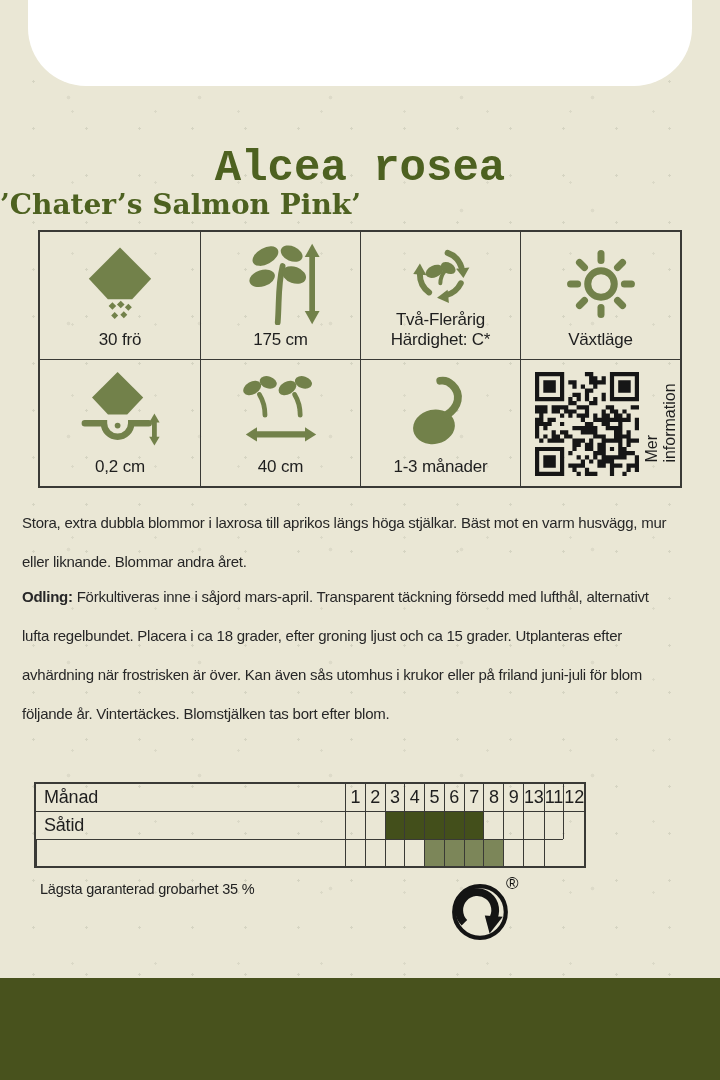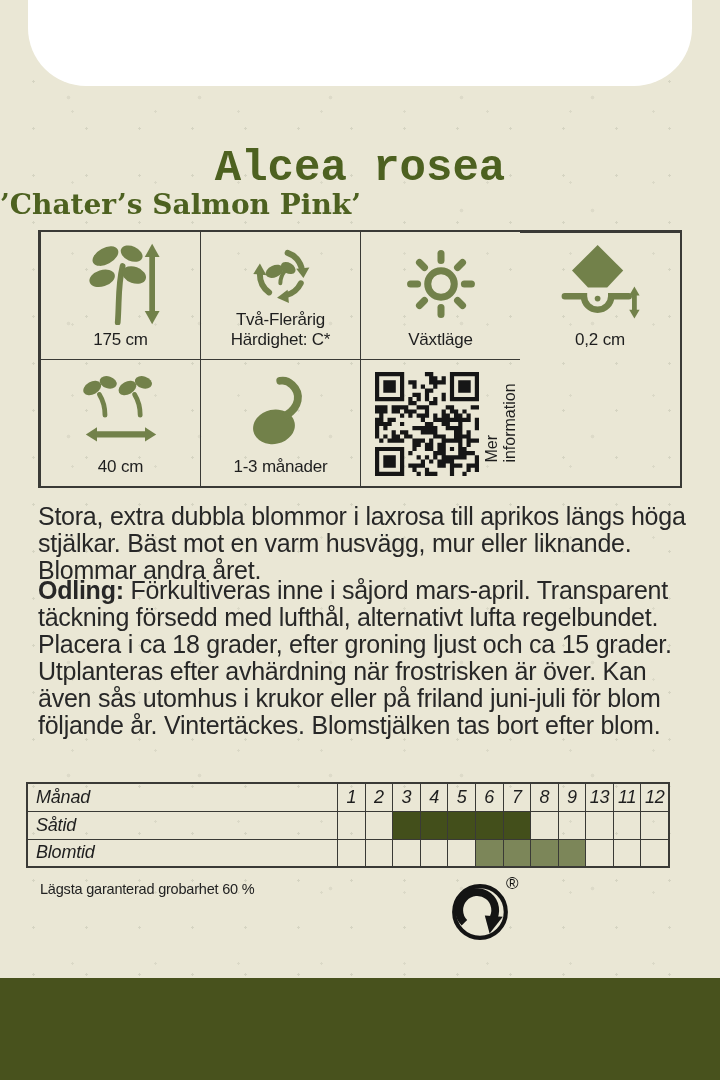--- a/index.html
+++ b/index.html
@@ -23,25 +23,25 @@
   .cell{display:flex;flex-direction:column;align-items:center;justify-content:flex-start;
     padding:6px 2px 9px 2px;box-sizing:border-box;position:relative;}
   .cell.bl{border-left:1.5px solid #3a3a36;}
   .cell.bt{border-top:1.5px solid #3a3a36;}
   .icon-wrap{flex:1;display:flex;align-items:center;justify-content:center;width:100%;}
   .cell-label{font-size:17px;line-height:20px;color:#1e1e1e;text-align:center;letter-spacing:-0.2px;}
   .qr-cell{justify-content:flex-start;padding:0;}
   .qr-box{position:absolute;left:14px;top:12px;}
   .qr-side-label{position:absolute;right:1px;top:50%;transform:translateY(-50%) rotate(180deg);
     writing-mode:vertical-rl;font-size:16px;color:#1e1e1e;letter-spacing:0px;}
-  .para{position:absolute;left:38px;width:650px;font-size:25px;line-height:27px;color:#272727;letter-spacing:-0.25px;}
+  .para{position:absolute;left:22px;width:650px;font-size:15px;line-height:39px;color:#272727;letter-spacing:-0.25px;}
   .bold{font-weight:bold;}
-  #calendar{position:absolute;left:26px;top:782px;width:644px;height:86px;
+  #calendar{position:absolute;left:34px;top:782px;width:552px;height:86px;
     display:grid;grid-template-columns:309px repeat(12,1fr);grid-template-rows:repeat(3,1fr);
-    border:2px solid #3a3a36;box-sizing:border-box;font-style:italic;}
+    border:2px solid #3a3a36;box-sizing:border-box;}
   .cal-cell{box-sizing:border-box;display:flex;align-items:center;justify-content:center;
     font-size:18px;color:#1e1e1e;letter-spacing:-0.2px;}
   .cal-cell.lbl{justify-content:flex-start;padding-left:8px;}
   .cal-cell.bl{border-left:1.5px solid #3a3a36;}
   .cal-cell.bt{border-top:1.5px solid #3a3a36;}
   .footnote{position:absolute;left:40px;top:880px;font-size:14.5px;line-height:19px;color:#222222;letter-spacing:-0.2px;}
   .greendot{position:absolute;left:450px;top:882px;}
   .registered{position:absolute;left:506px;top:874px;font-size:17px;color:#111111;}
   .bottom-bar{position:absolute;left:0;top:978px;width:720px;height:102px;background:#48521d;}
   svg .grn{fill:#72814a;}
@@ -52,20 +52,29 @@
 
 <div id="packet">
 
   <div class="cutout"></div>
 
   <div class="title">Alcea rosea</div>
   <div class="subtitle">’Chater’s Salmon Pink’</div>
 
   <div class="infogrid">
 
+    <div class="cell">
+      <div class="icon-wrap">
+        <svg width="76" height="76" viewBox="0 0 100 100">
+          <polygon class="grn" points="50,2 91,43 66,70 34,70 9,43"></polygon>
+          <path class="grn" d="M40 74 l5 5 -5 5 -5 -5 z M51 72 l5 5 -5 5 -5 -5 z M61 76 l4.6 4.6 -4.6 4.6 -4.6 -4.6 z M43 87 l4.6 4.6 -4.6 4.6 -4.6 -4.6 z M55 86 l4.6 4.6 -4.6 4.6 -4.6 -4.6 z"></path>
+        </svg>
+      </div>
+      <div class="cell-label">30 frö</div>
+    </div>
 
     <div class="cell bl">
       <div class="icon-wrap">
         <svg width="82" height="82" viewBox="0 0 100 100">
           <path class="grns" stroke-width="7" stroke-linecap="round" d="M46,97 C48,72 46,52 52,28"></path>
           <ellipse class="grn" cx="31" cy="16" rx="17" ry="10" transform="rotate(-28 31 16)"></ellipse>
           <ellipse class="grn" cx="63" cy="13" rx="14" ry="9" transform="rotate(24 63 13)"></ellipse>
           <ellipse class="grn" cx="27" cy="43" rx="16" ry="10" transform="rotate(-18 27 43)"></ellipse>
           <ellipse class="grn" cx="66" cy="39" rx="15" ry="10" transform="rotate(20 66 39)"></ellipse>
           <line class="grns" stroke-width="7" x1="88" y1="14" x2="88" y2="86"></line>
@@ -188,37 +197,36 @@
       <div class="cal-cell bl bt" style="background: rgb(67, 79, 27);"></div>
       <div class="cal-cell bl bt" style="background: rgb(67, 79, 27);"></div>
       <div class="cal-cell bl bt" style="background: rgb(67, 79, 27);"></div>
       <div class="cal-cell bl bt" style="background: rgb(67, 79, 27);"></div>
       <div class="cal-cell bl bt" style="background: rgb(67, 79, 27);"></div>
       <div class="cal-cell bl bt"></div>
       <div class="cal-cell bl bt"></div>
       <div class="cal-cell bl bt"></div>
       <div class="cal-cell bl bt"></div>
       <div class="cal-cell bl bt"></div>
-      <div class="cal-cell bt lbl">Blomtid</div>
       <div class="cal-cell bl bt"></div>
       <div class="cal-cell bl bt"></div>
       <div class="cal-cell bl bt"></div>
       <div class="cal-cell bl bt"></div>
       <div class="cal-cell bl bt"></div>
       <div class="cal-cell bl bt" style="background: rgb(124, 134, 89);"></div>
       <div class="cal-cell bl bt" style="background: rgb(124, 134, 89);"></div>
       <div class="cal-cell bl bt" style="background: rgb(124, 134, 89);"></div>
       <div class="cal-cell bl bt" style="background: rgb(124, 134, 89);"></div>
       <div class="cal-cell bl bt"></div>
       <div class="cal-cell bl bt"></div>
       <div class="cal-cell bl bt"></div>
     </div>
 
   <div class="footnote">
-    <div>Lägsta garanterad grobarhet 60 %</div>
+    <div>Lägsta garanterad grobarhet 35 %</div>
   </div>
 
   <div class="greendot">
     <svg width="60" height="60" viewBox="0 0 100 100">
       <circle cx="50" cy="50" r="43" fill="none" stroke="#141414" stroke-width="7"></circle>
       <path d="M24,68 A30,30 0 1 1 70,64" fill="none" stroke="#141414" stroke-width="13"></path>
       <polygon fill="#141414" points="58,56 88,58 66,86"></polygon>
     </svg>
   </div>
   <div class="registered">®</div>

